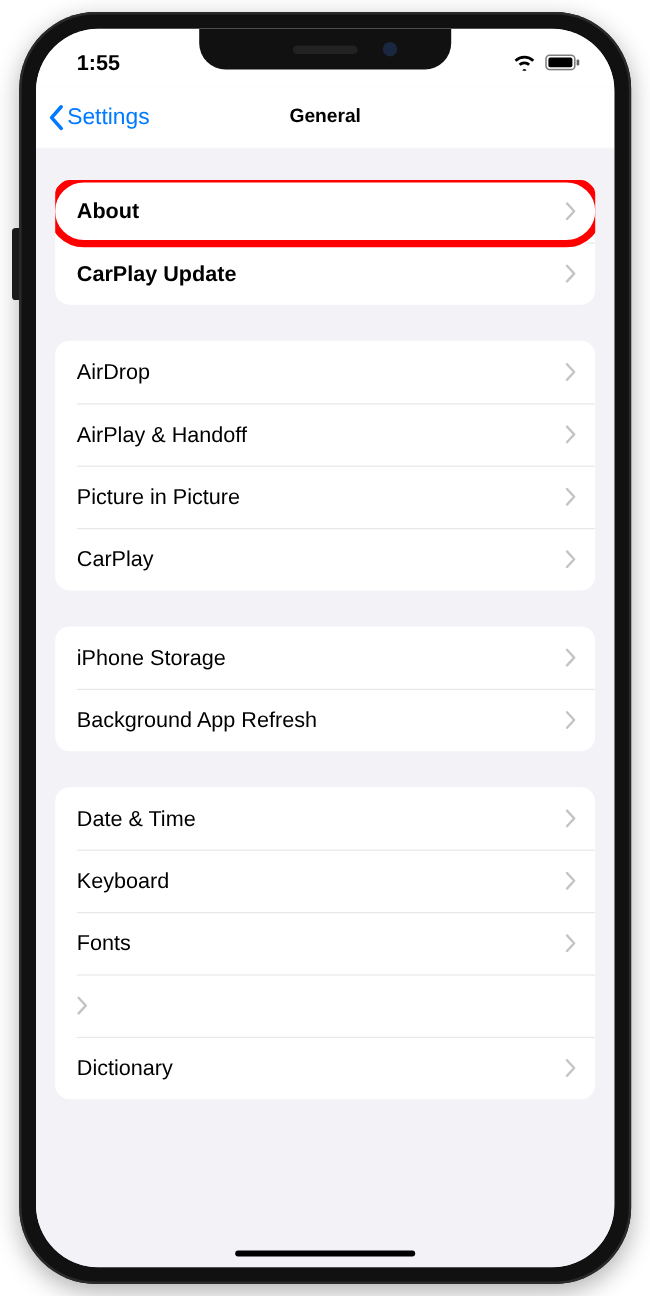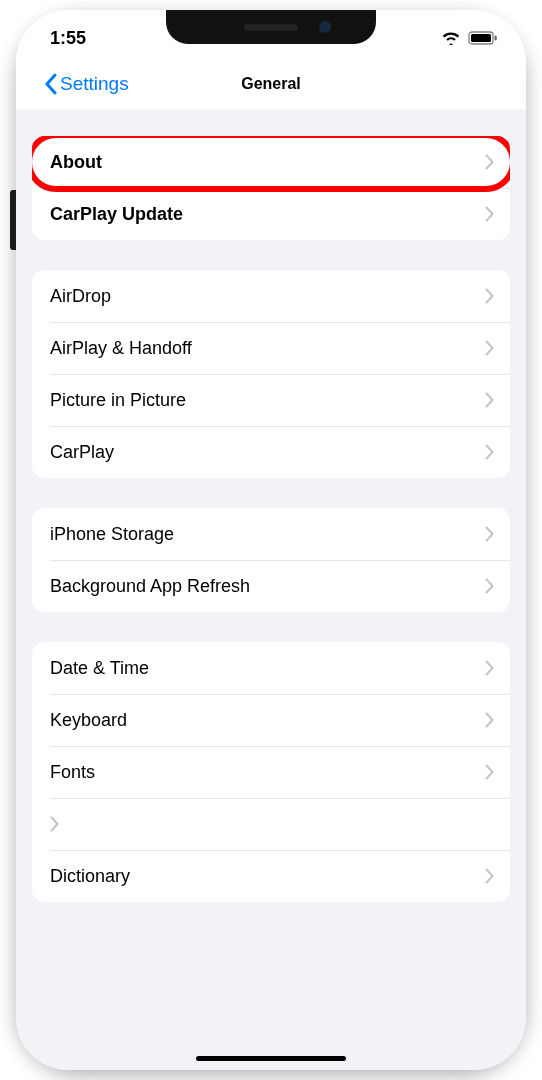--- a/index.html
+++ b/index.html
@@ -16,20 +16,21 @@
       display: flex;
       justify-content: center;
       align-items: center;
     }
     
     .phone {
       width: 510px;
       height: 1060px;
       background: #111;
       border-radius: 64px;
+      padding: 14px;
       position: relative;
       box-shadow: inset 0 0 0 2px #2a2a2a, 0 6px 20px rgba(0,0,0,0.3);
     }
     .phone::before {
       
       content: "";
       position: absolute;
       left: -6px;
       top: 180px;
       width: 6px;
@@ -105,21 +106,21 @@
       border-bottom: 1px solid rgba(0,0,0,0.04);
       padding: 0 12px;
     }
     .back-btn {
       display: flex;
       align-items: center;
       color: #007aff;
       font-size: 19px;
       gap: 2px;
       position: absolute;
-      left: 28px;
+      left: 10px;
     }
     .back-btn svg { display: block; }
     .nav-title {
       position: absolute;
       left: 0; right: 0;
       text-align: center;
       font-weight: 600;
       font-size: 16px;
       color: #000;
       pointer-events: none;

